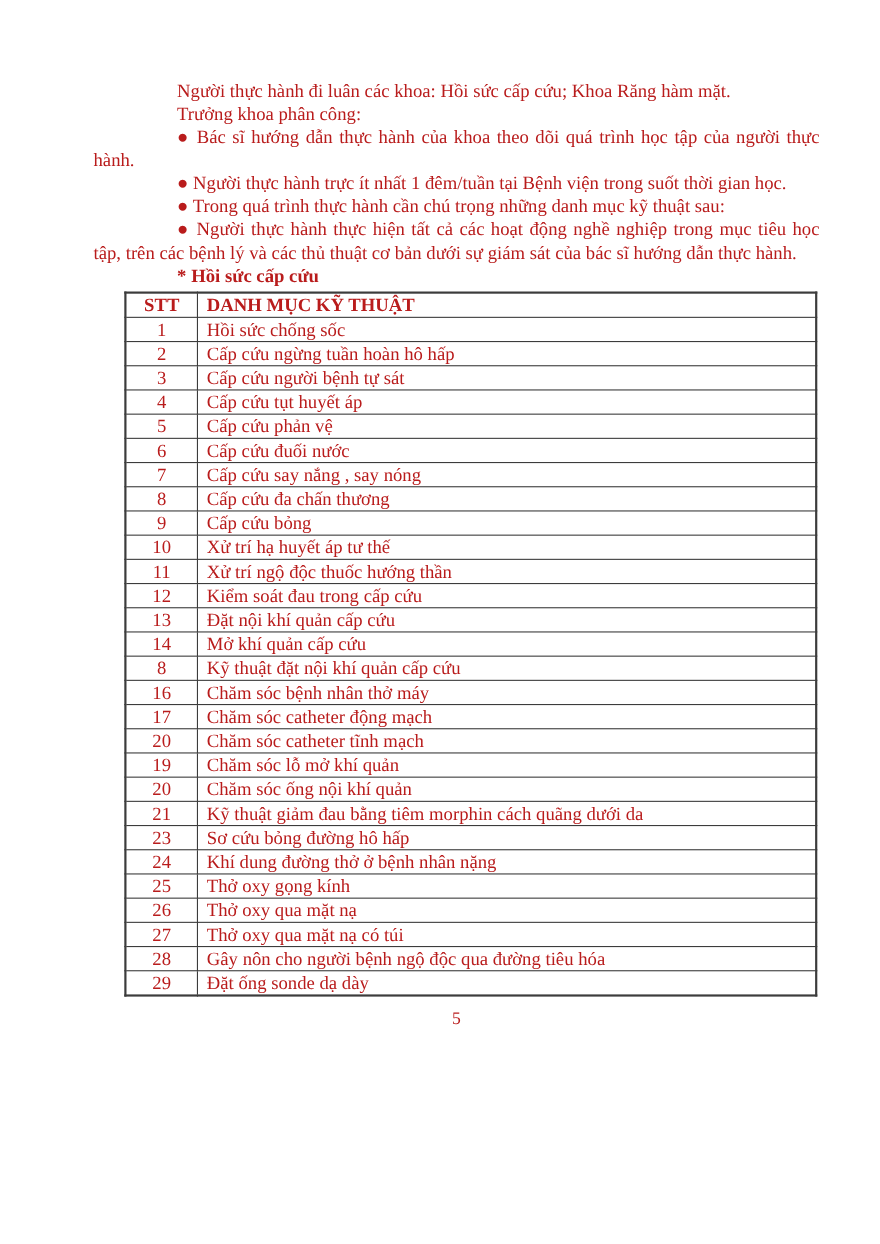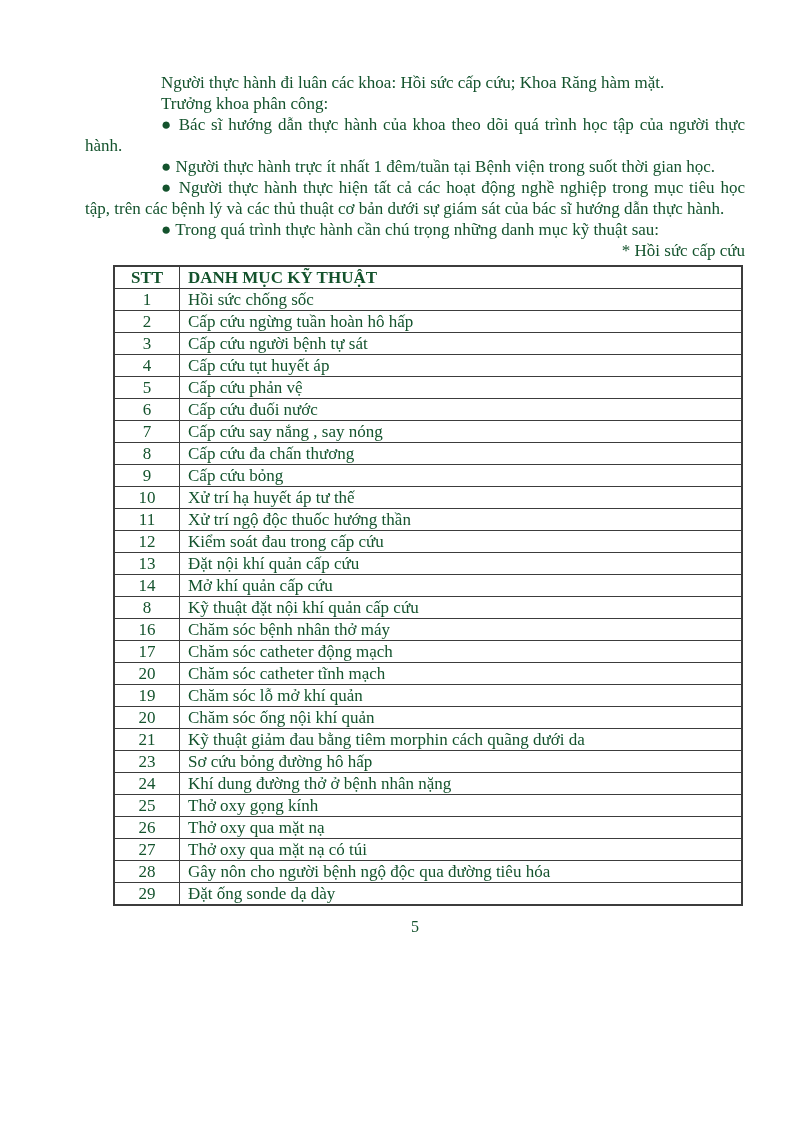--- a/index.html
+++ b/index.html
@@ -5,39 +5,38 @@
   html, body {
     margin: 0;
     padding: 0;
     background: #ffffff;
   }
   .page {
     box-sizing: border-box;
     width: 800px;
     height: 1131px;
     background: #ffffff;
-    color: #14532d;
+    color: #b91c1c;
     font-family: "Liberation Serif", "DejaVu Serif", serif;
     padding: 72px 55px 0 85px;
     overflow: hidden;
   }
   .para {
     margin: 0;
     font-size: 17px;
     line-height: 21px;
     text-indent: 76px;
     text-align: justify;
   }
   .section-heading {
     margin: 0;
     font-size: 17px;
     line-height: 22px;
-    font-weight: normal;
+    font-weight: bold;
     text-indent: 76px;
-    text-align: right;
   }
   .tech-table {
     border-collapse: collapse;
     margin: 3px 0 0 28px;
     width: 630px;
     border: 2px solid #3c3c3c;
     table-layout: fixed;
   }
   .tech-table th, .tech-table td {
     border: 1px solid #3c3c3c;
@@ -69,22 +68,22 @@
 </head>
 <body>
 
 <div class="page">
 
   <div>
       <p class="para">Người thực hành đi luân các khoa: Hồi sức cấp cứu; Khoa Răng hàm mặt.</p>
       <p class="para">Trưởng khoa phân công:</p>
       <p class="para">● Bác sĩ hướng dẫn thực hành của khoa theo dõi quá trình học tập của người thực hành.</p>
       <p class="para">● Người thực hành trực ít nhất 1 đêm/tuần tại Bệnh viện trong suốt thời gian học.</p>
+      <p class="para">● Trong quá trình thực hành cần chú trọng những danh mục kỹ thuật sau:</p>
       <p class="para">● Người thực hành thực hiện tất cả các hoạt động nghề nghiệp trong mục tiêu học tập, trên các bệnh lý và các thủ thuật cơ bản dưới sự giám sát của bác sĩ hướng dẫn thực hành.</p>
-      <p class="para">● Trong quá trình thực hành cần chú trọng những danh mục kỹ thuật sau:</p>
     </div>
 
   <p class="section-heading">* Hồi sức cấp cứu</p>
 
   <table class="tech-table">
     <thead>
       <tr>
         <th class="col-stt">STT</th>
         <th class="col-name">DANH MỤC KỸ THUẬT</th>
       </tr>

